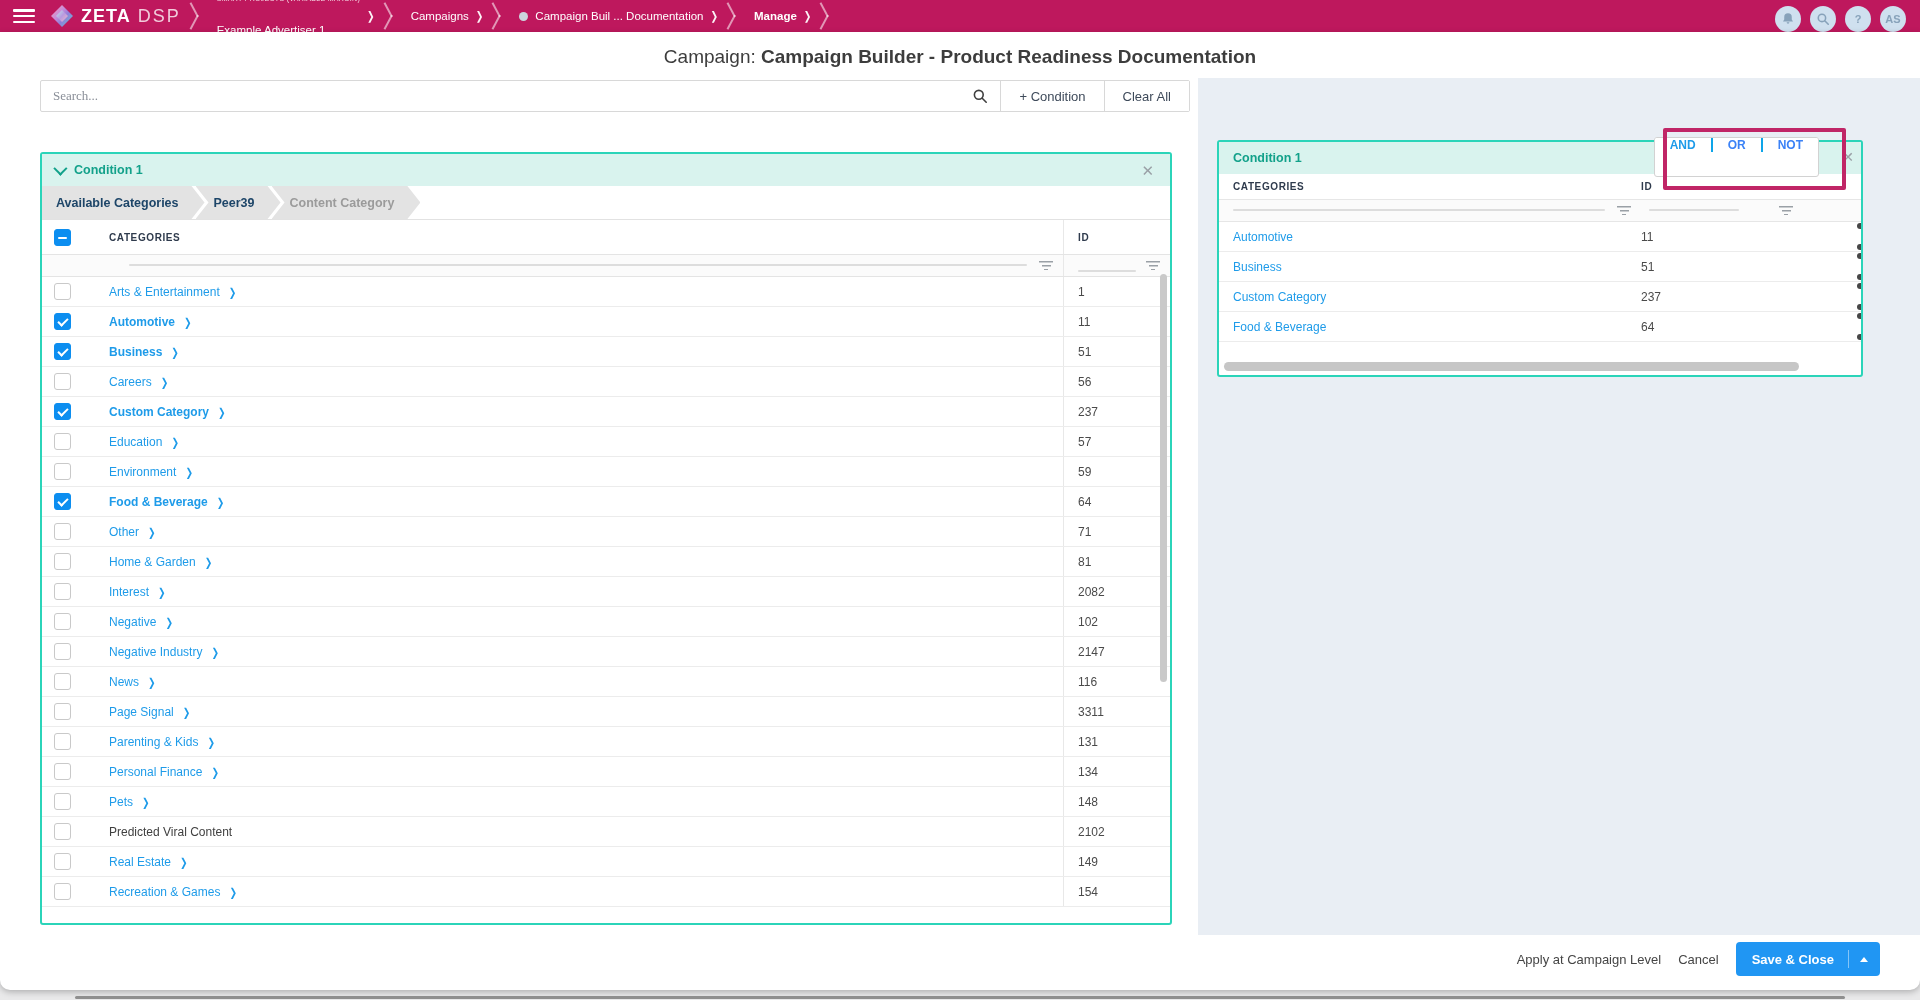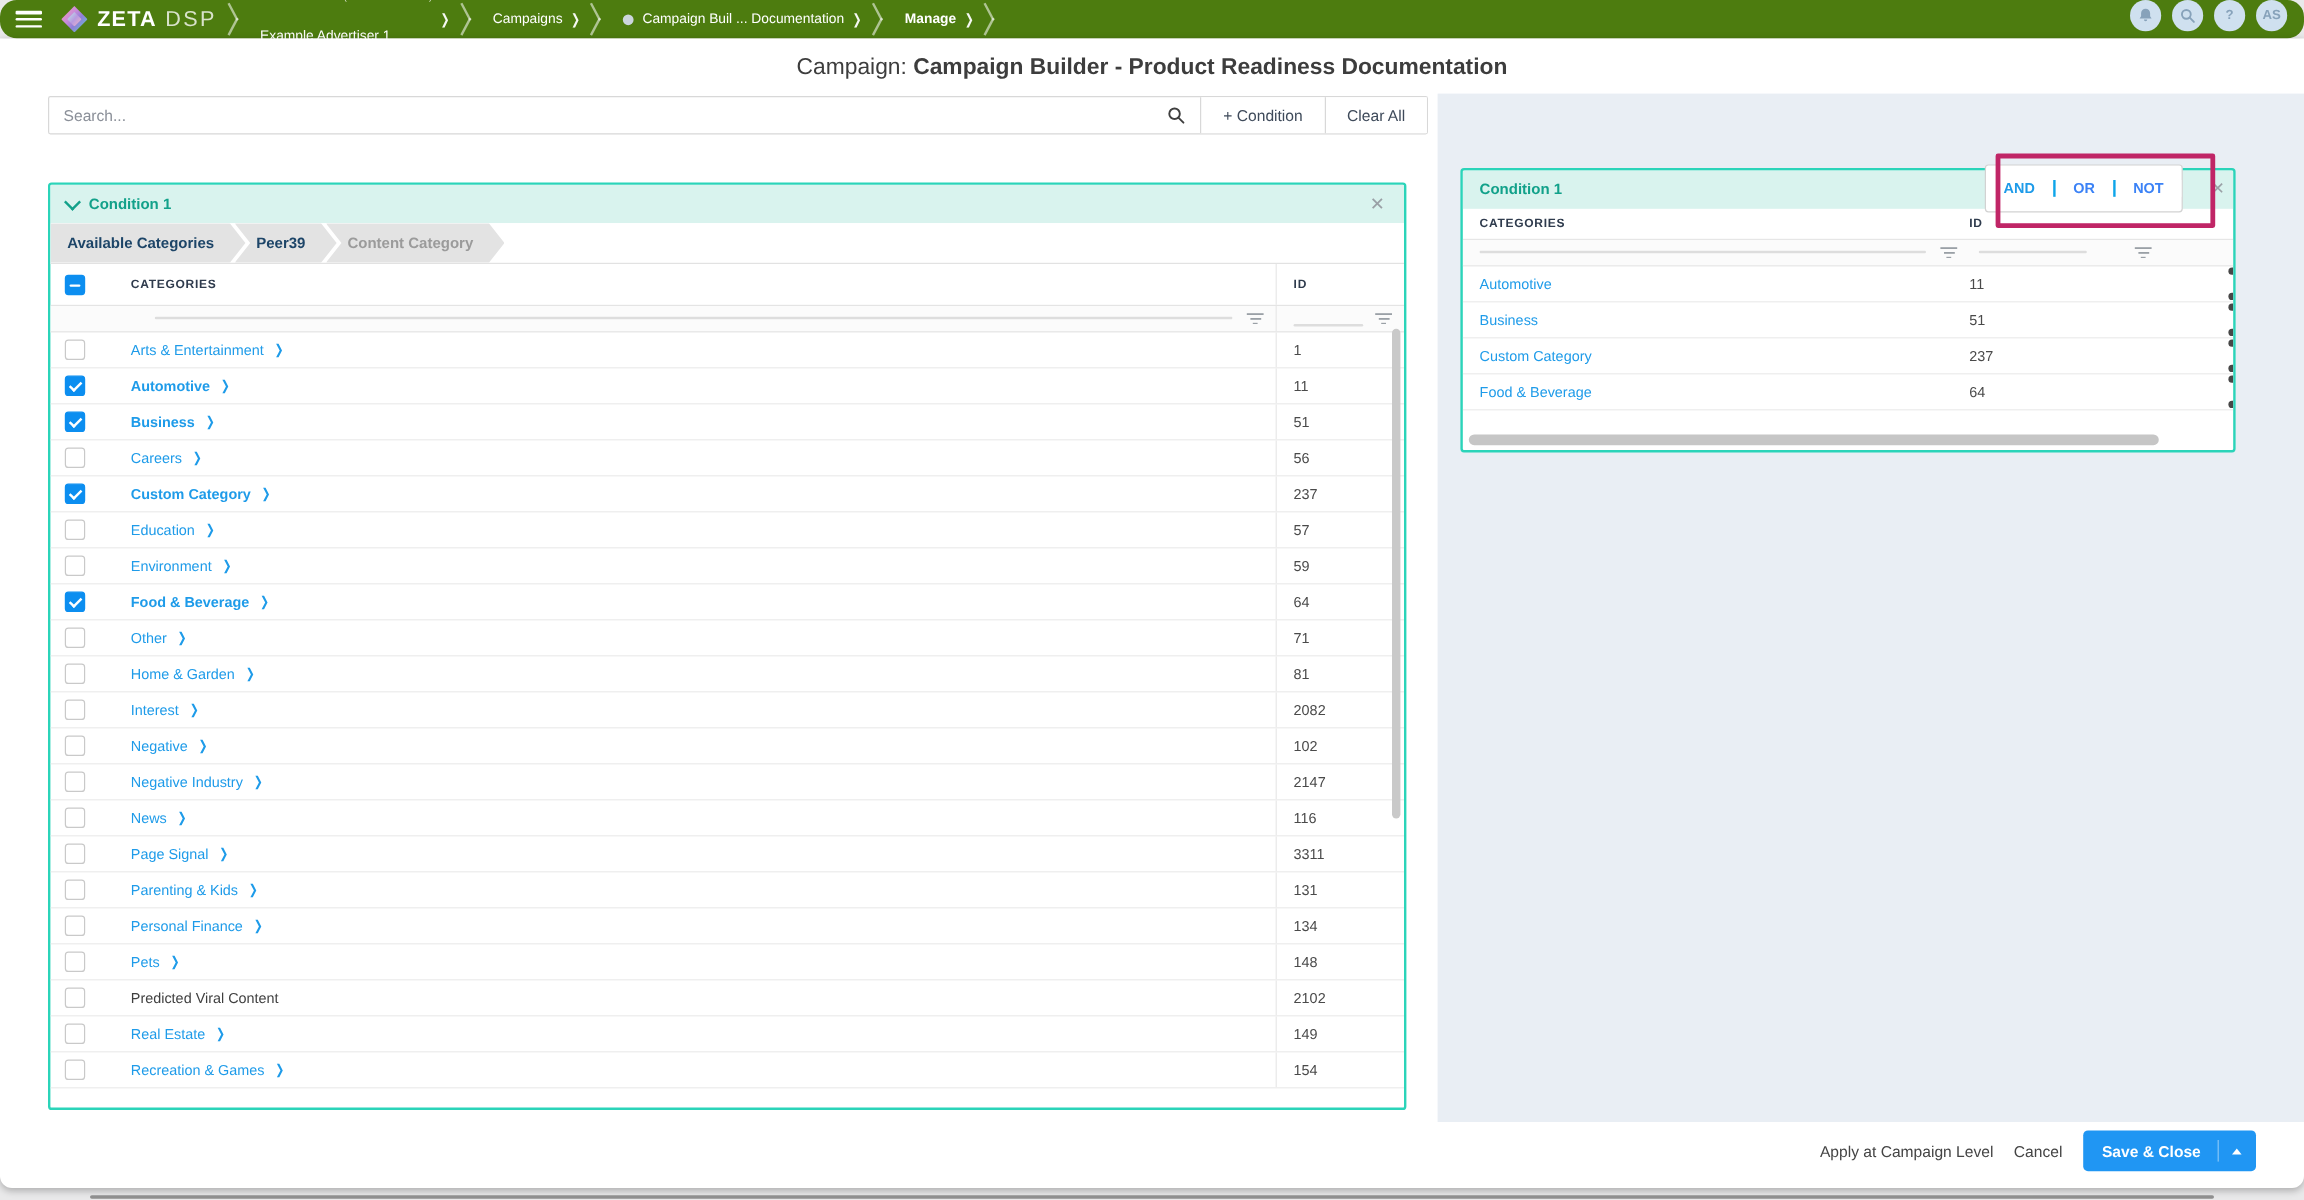--- a/index.html
+++ b/index.html
@@ -1,19 +1,19 @@
 <!DOCTYPE html>
 <html><head>
 <meta charset="utf-8">
 <style>
   html,body{margin:0;padding:0;background:#e9e9ea;font-family:"Liberation Sans","DejaVu Sans",sans-serif;}
   #stage{position:relative;width:1920px;height:1000px;overflow:hidden;background:#e9e9ea;}
 
   
-  .nav{position:absolute;top:0;left:0;right:0;height:32px;background:#4d7c0f;display:flex;align-items:flex-start;color:#fff;border-radius:14px;}
+  .nav{position:absolute;top:0;left:0;right:0;height:32px;background:#be185d;display:flex;align-items:flex-end;color:#fff;}
   .nav-left{display:flex;align-items:center;height:100%;}
   .hamburger{width:22px;height:14px;margin:0 16px 0 13px;display:flex;flex-direction:column;justify-content:space-between;cursor:pointer;}
   .hamburger i{display:block;height:2.5px;background:#fff;border-radius:1px;}
   .logo-diamond{width:22px;height:22px;clip-path:polygon(50% 0,100% 50%,50% 100%,0 50%);background:linear-gradient(130deg,#f7a0b4 0%,#c98bd9 38%,#8f7fd9 60%,#5fd2cf 100%);margin-right:8px;position:relative;}
   .logo-diamond::after{content:"";position:absolute;inset:5px;clip-path:polygon(50% 0,100% 50%,50% 100%,0 50%);background:linear-gradient(310deg,#f3b7c6 0%,#b79ae0 50%,#bfeeea 100%);}
   .brand{font-size:18px;font-weight:bold;letter-spacing:1px;}
   .brand-suffix{font-size:18px;font-weight:normal;letter-spacing:2px;color:rgba(255,255,255,.78);margin-left:7px;}
   .sep{position:relative;width:16px;height:30px;margin:0 10px;flex:none;}
   .sep::before{content:"";position:absolute;top:0;left:6px;width:1.5px;height:16px;background:rgba(255,255,255,.55);transform:rotate(-28deg);transform-origin:bottom center;}
   .sep::after{content:"";position:absolute;bottom:0;left:6px;width:1.5px;height:16px;background:rgba(255,255,255,.55);transform:rotate(28deg);transform-origin:top center;}
@@ -32,21 +32,21 @@
   .modal{position:absolute;top:32px;left:0;right:0;height:958px;background:#fff;border-radius:0 0 10px 10px;box-shadow:0 2px 6px rgba(0,0,0,.25);}
   .right-zone{position:absolute;left:1198px;top:46px;width:722px;height:857px;background:#e9eef4;}
   .bottom-line{position:absolute;bottom:1px;left:75px;right:75px;height:3px;background:#8f8f8f;border-radius:2px;}
 
   
   .page-title{position:absolute;top:14px;left:0;right:0;text-align:center;font-size:19px;color:#3d3d3d;}
   .page-title .bold{font-weight:bold;}
 
   
   .toolbar{position:absolute;left:40px;top:48px;width:1150px;height:32px;background:#fff;border:1px solid #d8d8d8;border-radius:2px;display:flex;align-items:stretch;box-sizing:border-box;}
-  .search-input{flex:1;border:none;outline:none;font-size:13px;color:#000000;padding:0 12px;font-family:Liberation Sans, sans-serif;background:transparent;}
+  .search-input{flex:1;border:none;outline:none;font-size:13px;color:#000000;padding:0 12px;font-family:Liberation Serif, serif;background:transparent;}
   .search-input::placeholder{color:#8a8f98;}
   .tb-icon{display:flex;align-items:center;padding:0 12px;cursor:pointer;}
   .tb-btn{display:flex;align-items:center;padding:0 18px;border-left:1px solid #d8d8d8;font-size:13px;color:#3e4a5a;cursor:pointer;white-space:nowrap;background:#fff;}
 
   
   .lpanel{position:absolute;left:40px;top:120px;width:1132px;height:773px;border:2px solid #2bd4b9;border-radius:3px;background:#fff;box-sizing:border-box;overflow:hidden;}
   .cond-header{height:32px;background:#d9f3ee;display:flex;align-items:center;padding:0 12px;}
   .caret-down{width:8px;height:8px;border-right:2px solid #12a18a;border-bottom:2px solid #12a18a;transform:rotate(45deg) translateY(-2px);margin-right:10px;flex:none;}
   .cond-title{font-size:12.5px;font-weight:bold;color:#12a18a;}
   .x-close{margin-left:auto;color:#9aa0a6;font-size:15px;line-height:1;cursor:pointer;padding:2px 4px;}
@@ -74,21 +74,21 @@
   .cat-link{font-size:12px;color:#1e9be9;cursor:pointer;white-space:nowrap;}
   .cat-plain{font-size:12px;color:#3f3f3f;white-space:nowrap;}
   .sel{font-weight:bold;}
   .chev{font-size:9px;font-weight:bold;color:#1e9be9;margin-left:9px;transform:scaleY(1.25);cursor:pointer;}
   .vscroll{position:absolute;right:3px;top:120px;width:7px;height:408px;background:#c9c9c9;border-radius:4px;cursor:grab;}
 
   
   .rpanel{position:absolute;left:1217px;top:108px;width:646px;height:237px;border:2px solid #2bd4b9;border-radius:3px;background:#fff;box-sizing:border-box;}
   .rp-clip{position:absolute;inset:0;overflow:hidden;border-radius:2px;}
   .rp-header{height:32px;background:#d9f3ee;display:flex;align-items:center;padding:0 14px;}
-  .op-group{position:absolute;top:-5px;right:42px;height:38px;display:flex;align-items:center;background:#fff;border:1px solid #d2d2d2;border-radius:3px;overflow:hidden;z-index:3;}
+  .op-group{position:absolute;top:-5px;right:42px;height:38px;display:flex;align-items:flex-start;background:#fff;border:1px solid #d2d2d2;border-radius:3px;overflow:hidden;z-index:3;}
   .op{border:none;background:#fff;border-left:2px solid #0ea5e9;padding:0 15px;font-size:12px;font-weight:600;color:#3b82f6;font-family:inherit;cursor:pointer;}
   .op:first-child{border-left:none;}
   .op.active{color:#1e9be9;}
   .annotation{position:absolute;top:-14px;right:15px;width:175px;height:54px;border:4px solid #c02566;border-radius:2px;pointer-events:none;z-index:4;}
   .rp-x{position:absolute;top:8px;right:7px;color:#9aa0a6;font-size:14px;line-height:1;cursor:pointer;z-index:2;}
   .rp-thead{height:25px;display:flex;align-items:center;border-bottom:1px solid #e6e6e6;}
   .rp-namecol{flex:1;display:flex;align-items:center;padding-left:14px;min-width:0;}
   .rp-idcol{width:220px;flex:none;display:flex;align-items:center;box-sizing:border-box;}
   .rp-filter{height:21px;display:flex;align-items:center;background:#fbfbfb;border-bottom:1px solid #e6e6e6;}
   .rp-row{height:29px;display:flex;align-items:center;border-bottom:1px solid #ececec;position:relative;}

